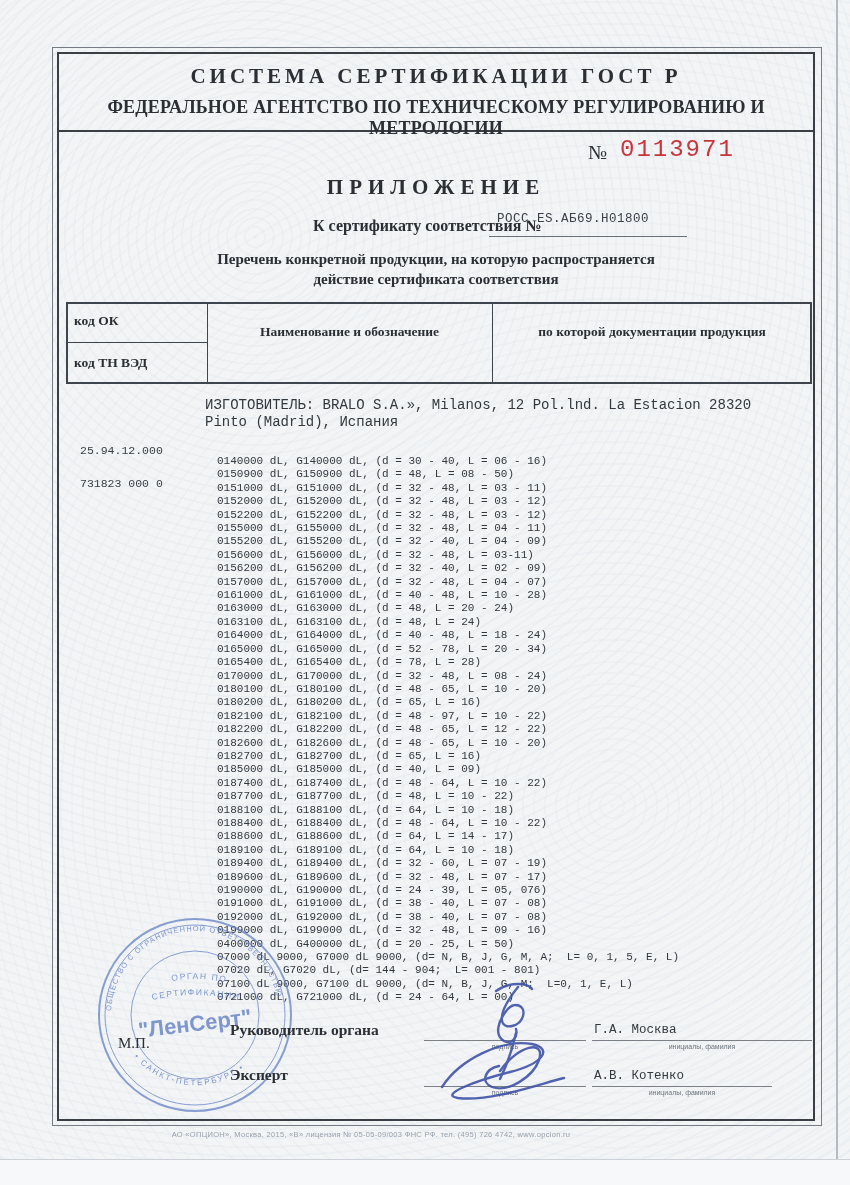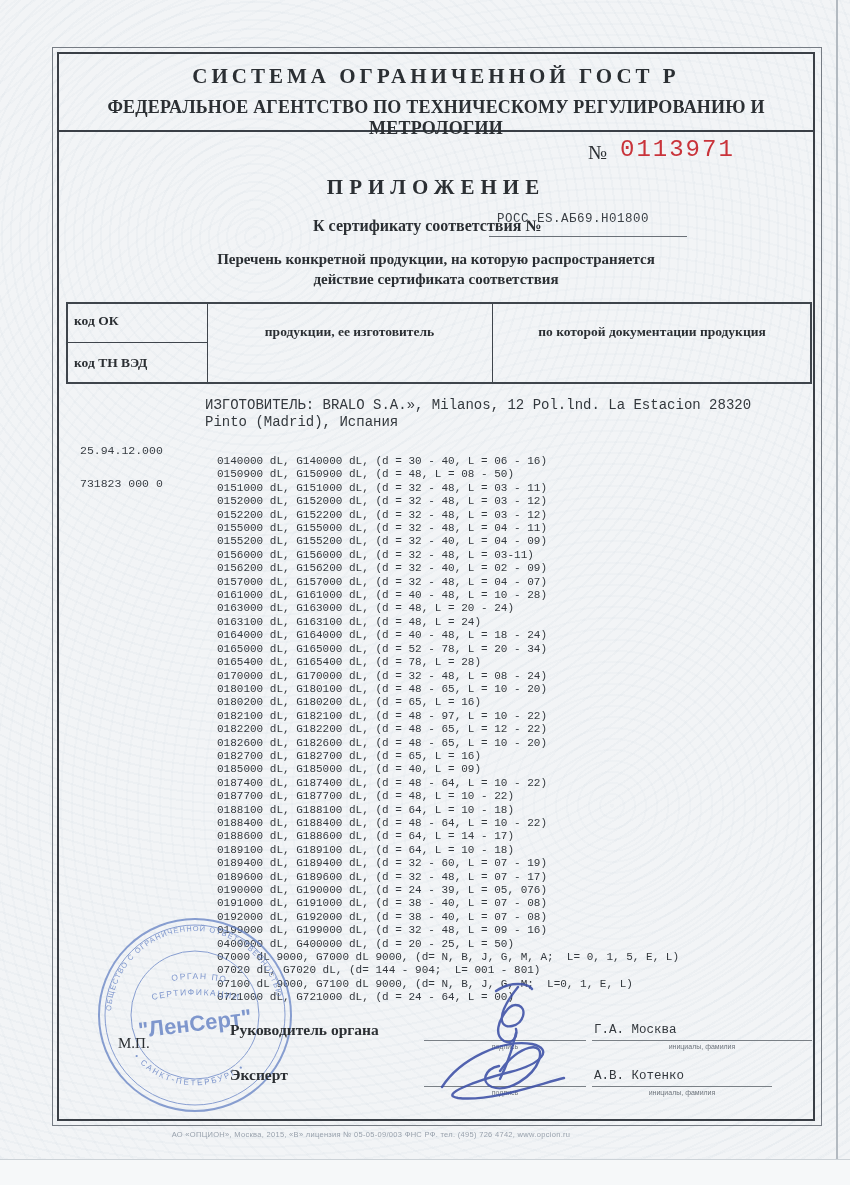--- a/index.html
+++ b/index.html
@@ -67,21 +67,21 @@
 </style>
 </head>
 <body>
 
 <div id="page">
 
   <div class="abs frame-outer"></div>
   <div class="abs frame-inner"></div>
   <div class="abs hdr-divider"></div>
 
-  <div class="abs ctr h1">СИСТЕМА ОГРАНИЧЕННОЙ ГОСТ Р</div>
+  <div class="abs ctr h1">СИСТЕМА СЕРТИФИКАЦИИ ГОСТ Р</div>
   <div class="abs ctr h2">ФЕДЕРАЛЬНОЕ АГЕНТСТВО ПО ТЕХНИЧЕСКОМУ РЕГУЛИРОВАНИЮ И МЕТРОЛОГИИ</div>
 
   <div class="abs numlbl ser">№</div>
   <div class="abs numval mono">0113971</div>
 
   <div class="abs ctr title">ПРИЛОЖЕНИЕ</div>
 
   <div class="abs certlbl">К сертификату соответствия №</div>
   <div class="abs certnum mono">РОСС ES.АБ69.Н01800</div>
   <div class="abs certline"></div>
@@ -89,21 +89,21 @@
   <div class="abs ctr sub1">Перечень конкретной продукции,  на которую распространяется</div>
   <div class="abs ctr sub2">действие сертификата соответствия</div>
 
   <div class="abs tbl"></div>
   <div class="abs tbl-v1"></div>
   <div class="abs tbl-v2"></div>
   <div class="abs tbl-h1"></div>
   <div class="abs cell c1a">код ОК</div>
   <div class="abs cell c1b">код ТН ВЭД</div>
   <div class="abs cell c2">
-    <div>продукции, ее изготовитель</div>
+    <div>Наименование и обозначение</div>
   </div>
   <div class="abs cell c3">
     <div>по которой документации продукция</div>
   </div>
 
   <div class="abs mfg mono">ИЗГОТОВИТЕЛЬ: BRALO S.A.», Milanos, 12 Pol.lnd. La Estacion 28320
 Pinto (Madrid), Испания</div>
   <div class="abs codeok mono">25.94.12.000</div>
   <div class="abs codetn mono">731823 000 0</div>
   <pre class="abs plist mono">0140000 dL, G140000 dL, (d = 30 - 40, L = 06 - 16)

